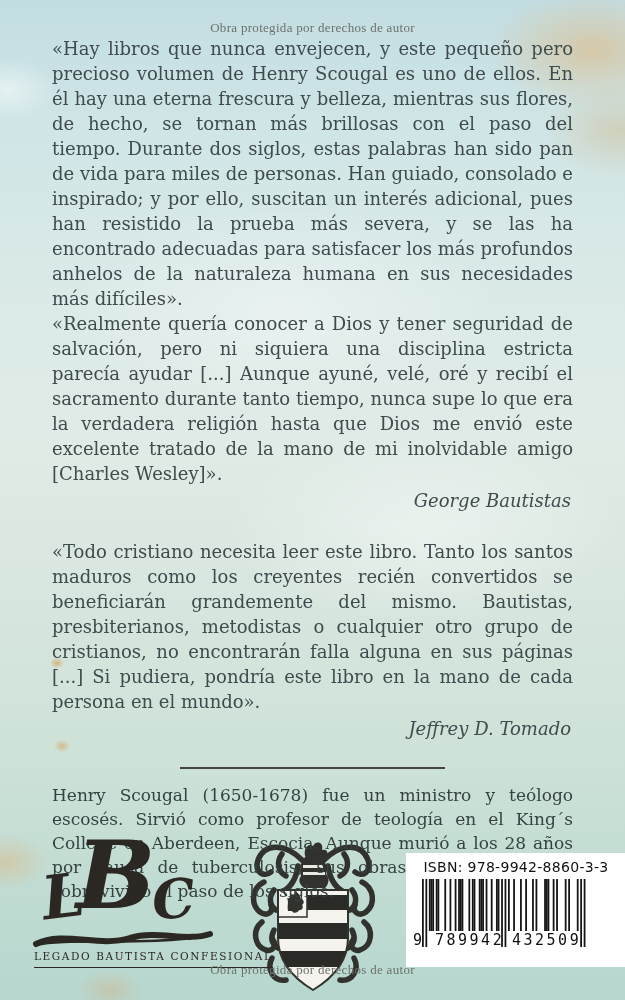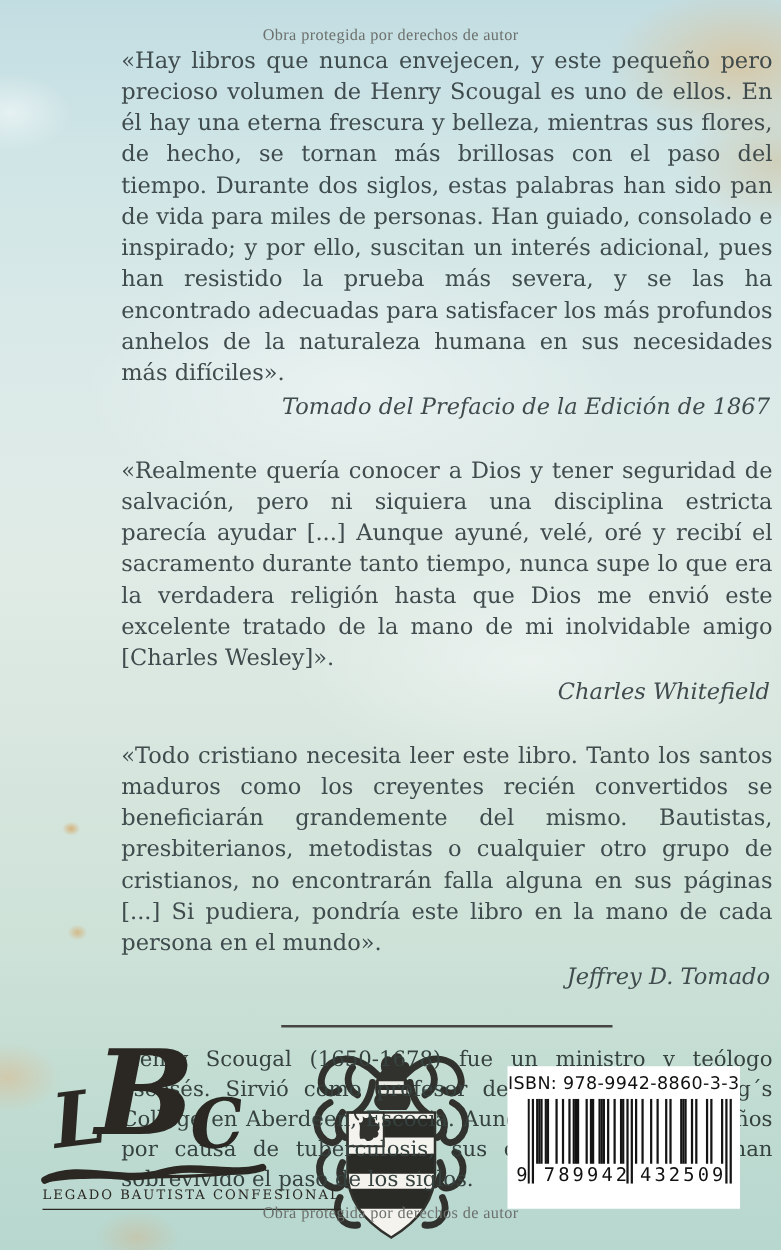--- a/index.html
+++ b/index.html
@@ -16,61 +16,60 @@
       radial-gradient(ellipse 10px 8px at 62px 746px, rgba(213,170,105,0.7), rgba(213,170,105,0) 80%),
       radial-gradient(ellipse 60px 40px at 6px 862px, rgba(214,193,156,0.7), rgba(214,193,156,0) 70%),
       radial-gradient(ellipse 45px 28px at 110px 990px, rgba(205,185,150,0.55), rgba(205,185,150,0) 75%),
       linear-gradient(180deg,#c2dde2 0%,#cfe5e6 12%,#dbeae8 30%,#e0ebe6 45%,#d7e6de 60%,#cee2d8 75%,#c1dcd2 88%,#b7d7cf 100%);
   }
   .wm{position:absolute;left:0;right:0;text-align:center;
       font-family:Liberation Serif, serif;font-size:13px;color:#6d716d;
       letter-spacing:0.3px;z-index:6;}
   .wm-top{top:20px;}
   .wm-bottom{top:962px;}
-  .column{position:absolute;left:52px;width:521px;top:36px;color:#3f4b4d;z-index:2;margin-left:45px;}
+  .column{position:absolute;left:52px;width:521px;top:36px;color:#3f4b4d;z-index:2;}
   .quote{font-size:18px;line-height:25px;text-align:justify;margin:0;}
   .attribution{font-size:18px;font-style:italic;text-align:right;margin:4px 2px 28px 0;}
   .divider{border:none;border-top:2px solid #454541;width:265px;margin:16px 0 14px 128px;}
   .bio{font-size:17px;line-height:24px;text-align:justify;margin:6px 0 0;color:#36423f;}
   .bio b{font-weight:normal;}
   
   .lbc{position:absolute;left:26px;top:842px;width:192px;height:126px;color:#2b2823;z-index:3;}
   .lbc .letter{position:absolute;font-family:"DejaVu Serif",serif;font-style:italic;font-weight:bold;line-height:1;}
   .letter-l{font-size:60px;left:16px;top:24px;transform:rotate(-7deg);}
   .letter-b{font-size:94px;left:50px;top:-14px;}
   .letter-c{font-size:54px;left:126px;top:30px;transform:rotate(-5deg);}
   .lbc-swash{position:absolute;left:2px;top:84px;}
   .lbc-caption{position:absolute;left:8px;top:108px;font-size:10.5px;letter-spacing:1.6px;
       border-bottom:1.5px solid #2b2823;padding-bottom:5px;white-space:nowrap;
       font-family:"DejaVu Serif",serif;text-align:center;}
   
   .crest{position:absolute;left:238px;top:832px;width:150px;height:168px;z-index:1;}
   
-  .barcode{position:absolute;left:406px;top:853px;width:186px;height:114px;background:#ffffff;z-index:3;}
+  .barcode{position:absolute;left:406px;top:853px;width:220px;height:114px;background:#ffffff;z-index:3;}
   .barcode-label{text-align:center;font-family:"DejaVu Sans",sans-serif;font-size:14px;color:#111;
       margin-top:6px;letter-spacing:0.3px;}
   .bars-svg{position:absolute;left:16px;top:26px;}
   .barcode-digits{position:absolute;left:0;top:78px;width:186px;height:20px;
       font-family:"DejaVu Sans Mono","DejaVu Sans",monospace;font-size:15px;color:#111;}
   .barcode-digits span{position:absolute;top:0;letter-spacing:2.5px;}
   .dg-0{left:7px;}
   .dg-1{left:29px;}
   .dg-2{left:106px;}
 </style>
 </head>
 <body>
 
 <div class="wm wm-top">Obra protegida por derechos de autor</div>
 
 <div class="column">
   <p class="quote">«Hay libros que nunca envejecen, y este pequeño pero precioso volumen de Henry Scougal es uno de ellos. En él hay una eterna frescura y belleza, mientras sus flores, de hecho, se tornan más brillosas con el paso del tiempo. Durante dos siglos, estas palabras han sido pan de vida para miles de personas. Han guiado, consolado e inspirado; y por ello, suscitan un interés adicional, pues han resistido la prueba más severa, y se las ha encontrado adecuadas para satisfacer los más profundos anhelos de la naturaleza humana en sus necesidades más difíciles».</p>
-  <p class="attribution">Tomado del Prefacio de la Edición de 1867</p>
 
   <p class="quote">«Realmente quería conocer a Dios y tener seguridad de salvación, pero ni siquiera una disciplina estricta parecía ayudar [...] Aunque ayuné, velé, oré y recibí el sacramento durante tanto tiempo, nunca supe lo que era la verdadera religión hasta que Dios me envió este excelente tratado de la mano de mi inolvidable amigo [Charles Wesley]».</p>
-  <p class="attribution">Charles Whitefield</p>
+  <p class="attribution">George Bautistas</p>
 
   <p class="quote">«Todo cristiano necesita leer este libro. Tanto los santos maduros como los creyentes recién convertidos se beneficiarán grandemente del mismo. Bautistas, presbiterianos, metodistas o cualquier otro grupo de cristianos, no encontrarán falla alguna en sus páginas [...] Si pudiera, pondría este libro en la mano de cada persona en el mundo».</p>
   <p class="attribution">Jeffrey D. Tomado</p>
 
   <hr class="divider">
 
   <p class="bio"><b>Henry Scougal</b> <span>(1650-1678) fue un ministro y teólogo escosés. Sirvió como profesor de teología en el King´s College en Aberdeen, Escocia. Aunque murió a los 28 años por causa de tuberculosis, sus obras e influencia han sobrevivido el paso de los siglos.</span></p>
 </div>
 
 <div class="lbc">

